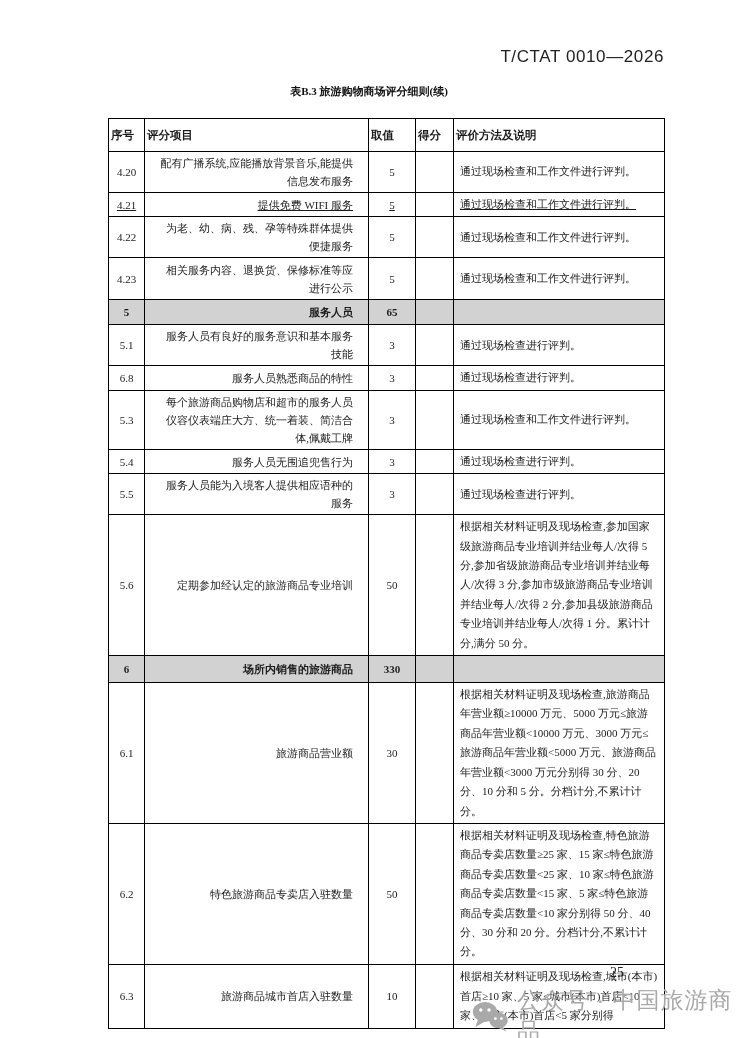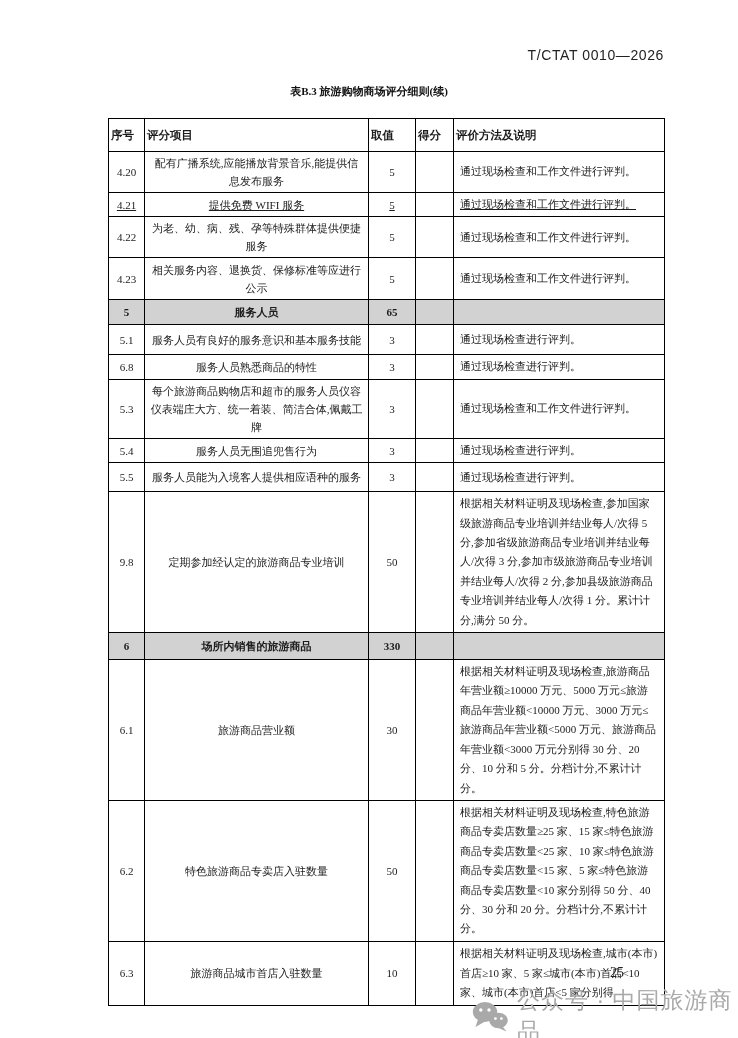--- a/index.html
+++ b/index.html
@@ -1,38 +1,38 @@
 <!DOCTYPE html>
 <html><head>
 <meta charset="utf-8">
 <style>
   html,body{margin:0;padding:0;background:#ffffff;}
   .page{
     position:relative;width:738px;height:1038px;background:#ffffff;
     font-family:"Liberation Serif","DejaVu Serif",serif;color:#1c1c1c;overflow:hidden;
   }
   .doc-number{
-    position:absolute;top:47px;right:74px;font-size:14px;letter-spacing:0.6px;
+    position:absolute;top:47px;right:74px;font-size:17px;letter-spacing:0.6px;
     font-family:"Liberation Sans","DejaVu Sans",sans-serif;color:#222;
   }
   .title{
     position:absolute;top:84px;left:0;width:100%;text-align:center;
     font-size:11px;font-weight:bold;color:#111;
   }
   table.score-table{
     position:absolute;left:108px;top:118px;width:556px;
     border-collapse:collapse;table-layout:fixed;
   }
   .score-table th,.score-table td{
     border:1px solid #000;font-size:11px;vertical-align:middle;
     padding:1px 2px;word-break:break-all;color:#1c1c1c;
   }
   .score-table th{font-weight:bold;text-align:left;height:30px;font-size:11.5px;}
   td.c-no,td.c-value,td.c-score{text-align:center;}
-  td.c-item{text-align:center;padding:2px 5px;line-height:18px;}
+  td.c-item{text-align:right;padding:2px 15px;line-height:18px;}
   td.c-method{text-align:left;padding:2px 6px;line-height:19.4px;}
   tr.section td{background:#d2d2d2;font-weight:bold;}
   .page-number{
     position:absolute;left:610px;top:965px;font-size:14px;color:#222;
   }
   .watermark{
     position:absolute;left:472px;top:985px;display:flex;align-items:center;gap:9px;
     color:#a9a9a9;font-family:"Liberation Sans","DejaVu Sans",sans-serif;
   }
   .watermark .wtext{font-size:23px;letter-spacing:1px;color:#a9a9a9;}
@@ -129,21 +129,21 @@
           <td class="c-method">通过现场检查进行评判。</td>
         </tr>
         <tr style="height: 29px; margin-left: 16px;">
           <td class="c-no">5.5</td>
           <td class="c-item">服务人员能为入境客人提供相应语种的服务</td>
           <td class="c-value">3</td>
           <td class="c-score"></td>
           <td class="c-method">通过现场检查进行评判。</td>
         </tr>
         <tr style="height: 139px;">
-          <td class="c-no">9.8</td>
+          <td class="c-no">5.6</td>
           <td class="c-item">定期参加经认定的旅游商品专业培训</td>
           <td class="c-value">50</td>
           <td class="c-score"></td>
           <td class="c-method">根据相关材料证明及现场检查,参加国家级旅游商品专业培训并结业每人/次得 5 分,参加省级旅游商品专业培训并结业每人/次得 3 分,参加市级旅游商品专业培训并结业每人/次得 2 分,参加县级旅游商品专业培训并结业每人/次得 1 分。累计计分,满分 50 分。</td>
         </tr>
         <tr class="section" style="height: 27px;">
           <td class="c-no">6</td>
           <td class="c-item">场所内销售的旅游商品</td>
           <td class="c-value">330</td>
           <td class="c-score"></td>

